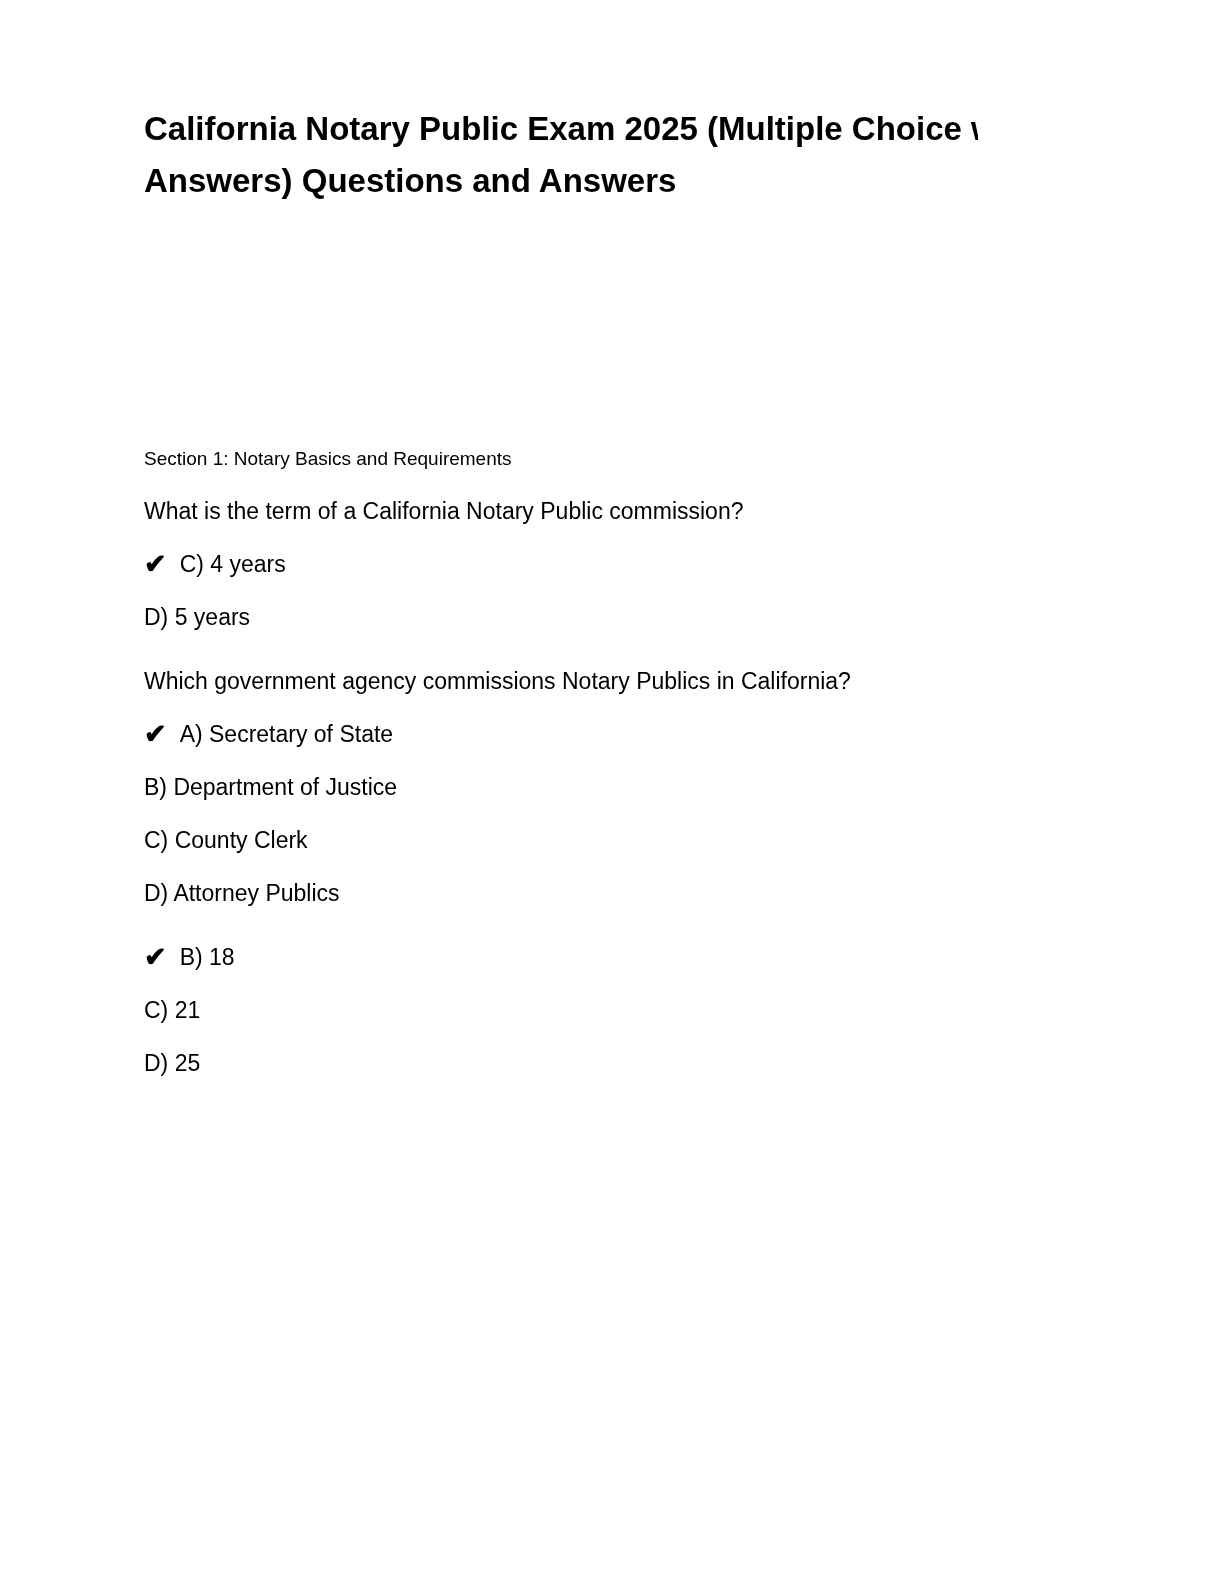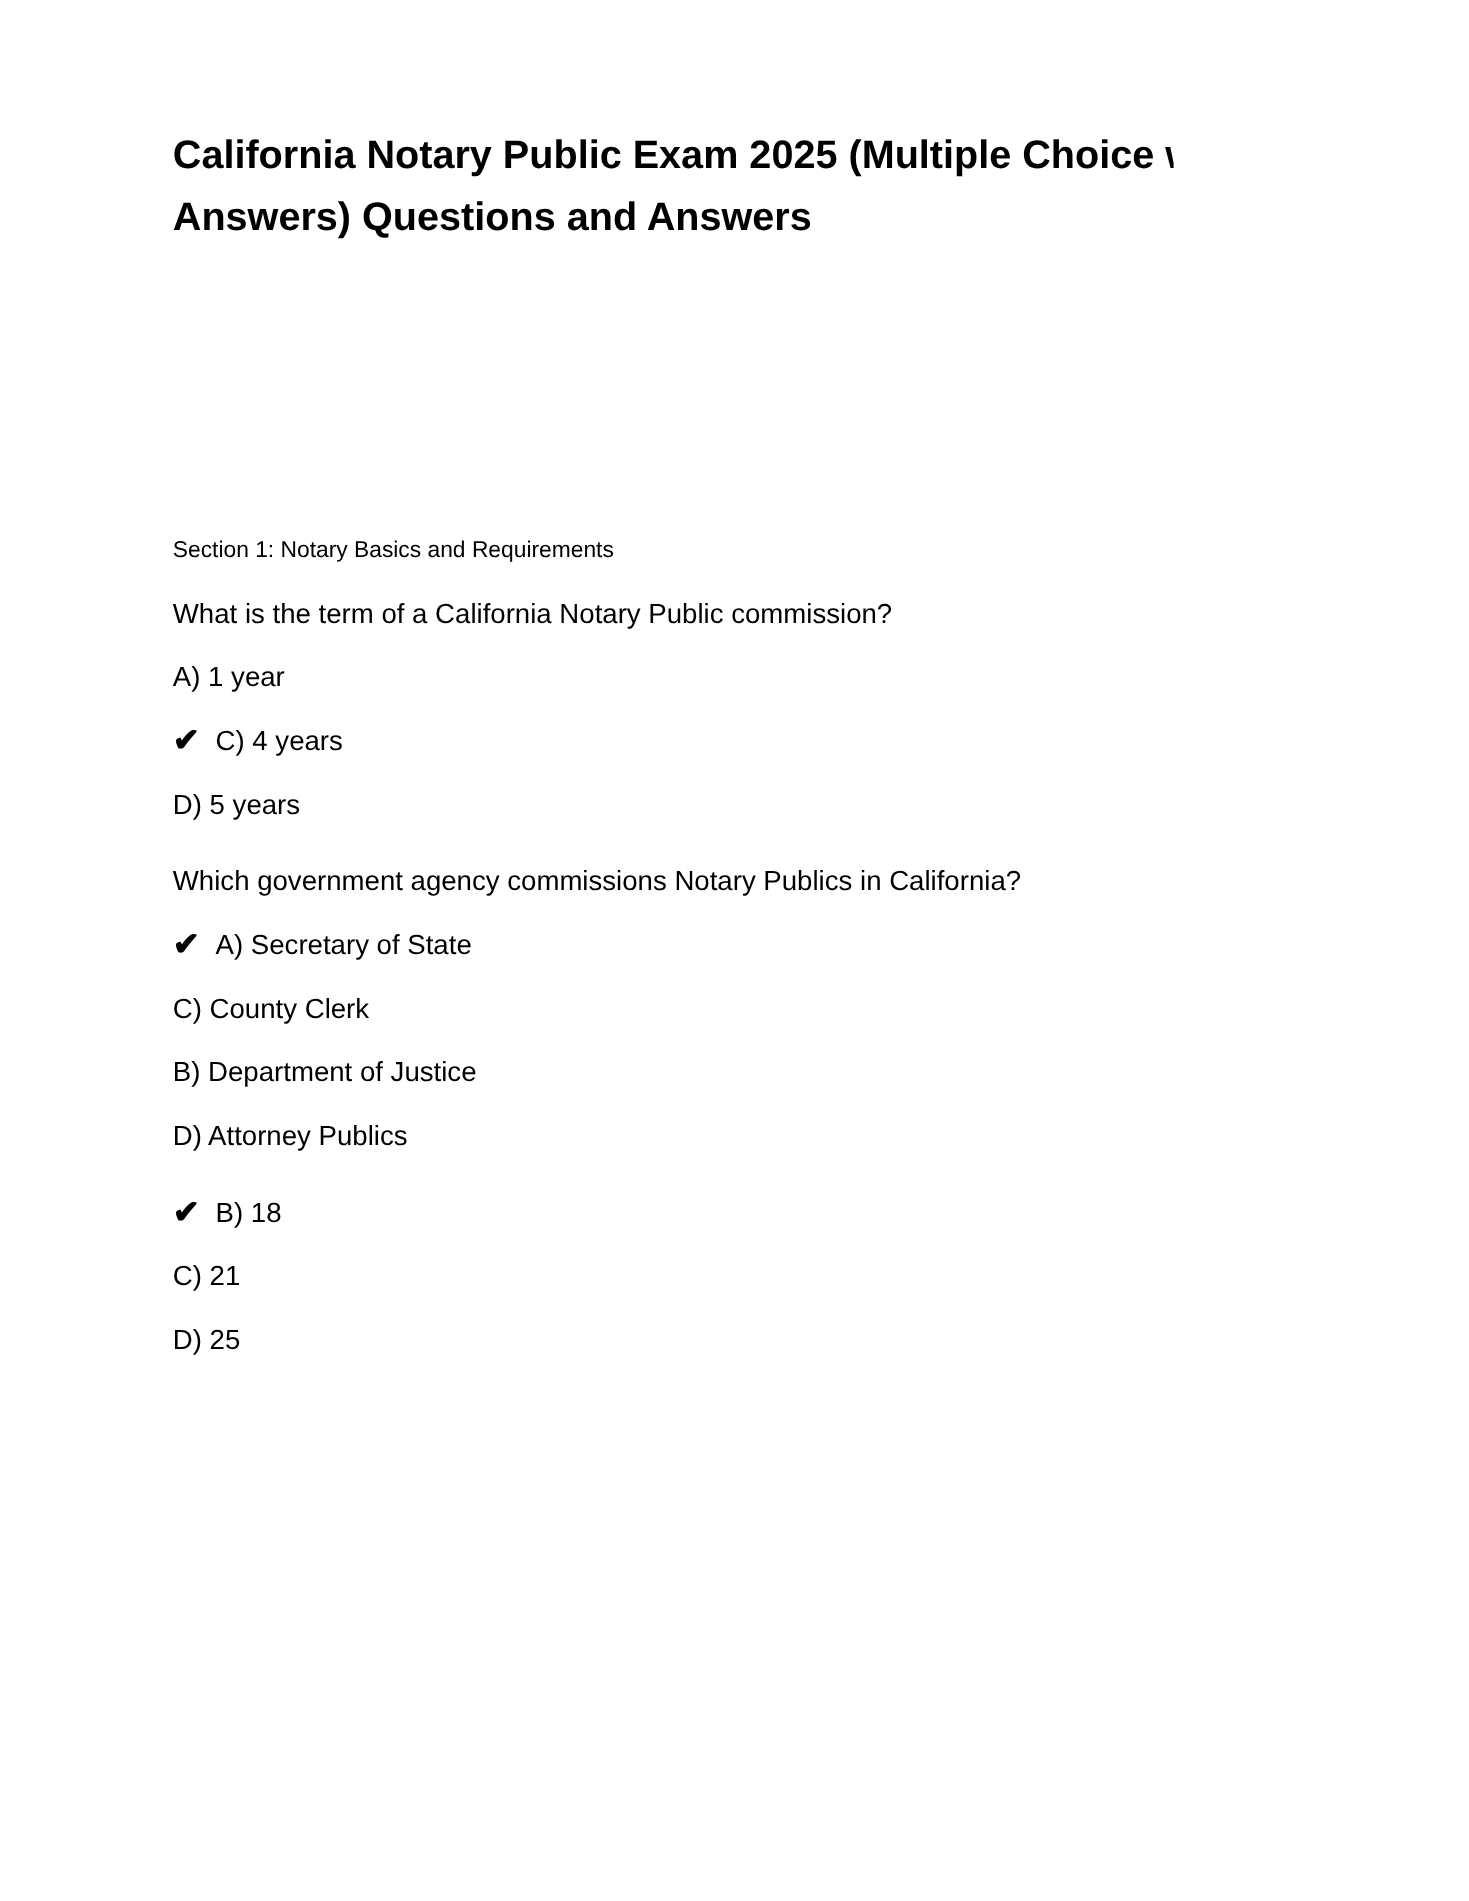--- a/index.html
+++ b/index.html
@@ -68,41 +68,38 @@
   <h1 class="doc-title">California Notary Public Exam 2025 (Multiple Choice with Answers) Questions and Answers</h1>
 
   <div class="title-spacer"></div>
 
   <p class="section-heading">Section 1: Notary Basics and Requirements</p>
 
   <div>
       <div class="question-block">
         <p class="para question-text">What is the term of a California Notary Public commission?</p>
         <p class="para option-row">
-          <span>A) 1 year</span>
-        </p>
-        <p class="para option-row">
           <span class="check">✔</span>
           <span>C) 4 years</span>
         </p>
         <p class="para option-row">
           <span>D) 5 years</span>
         </p>
       </div>
       <div class="question-block">
         <p class="para question-text">Which government agency commissions Notary Publics in California?</p>
         <p class="para option-row">
           <span class="check">✔</span>
           <span>A) Secretary of State</span>
         </p>
         <p class="para option-row">
-          <span>C) County Clerk</span>
+          <span>B) Department of Justice</span>
         </p>
         <p class="para option-row">
-          <span>B) Department of Justice</span>
+          <span>C) County Clerk</span>
         </p>
         <p class="para option-row">
           <span>D) Attorney Publics</span>
         </p>
       </div>
       <div class="question-block">
         <p class="para option-row">
           <span class="check">✔</span>
           <span>B) 18</span>
         </p>

